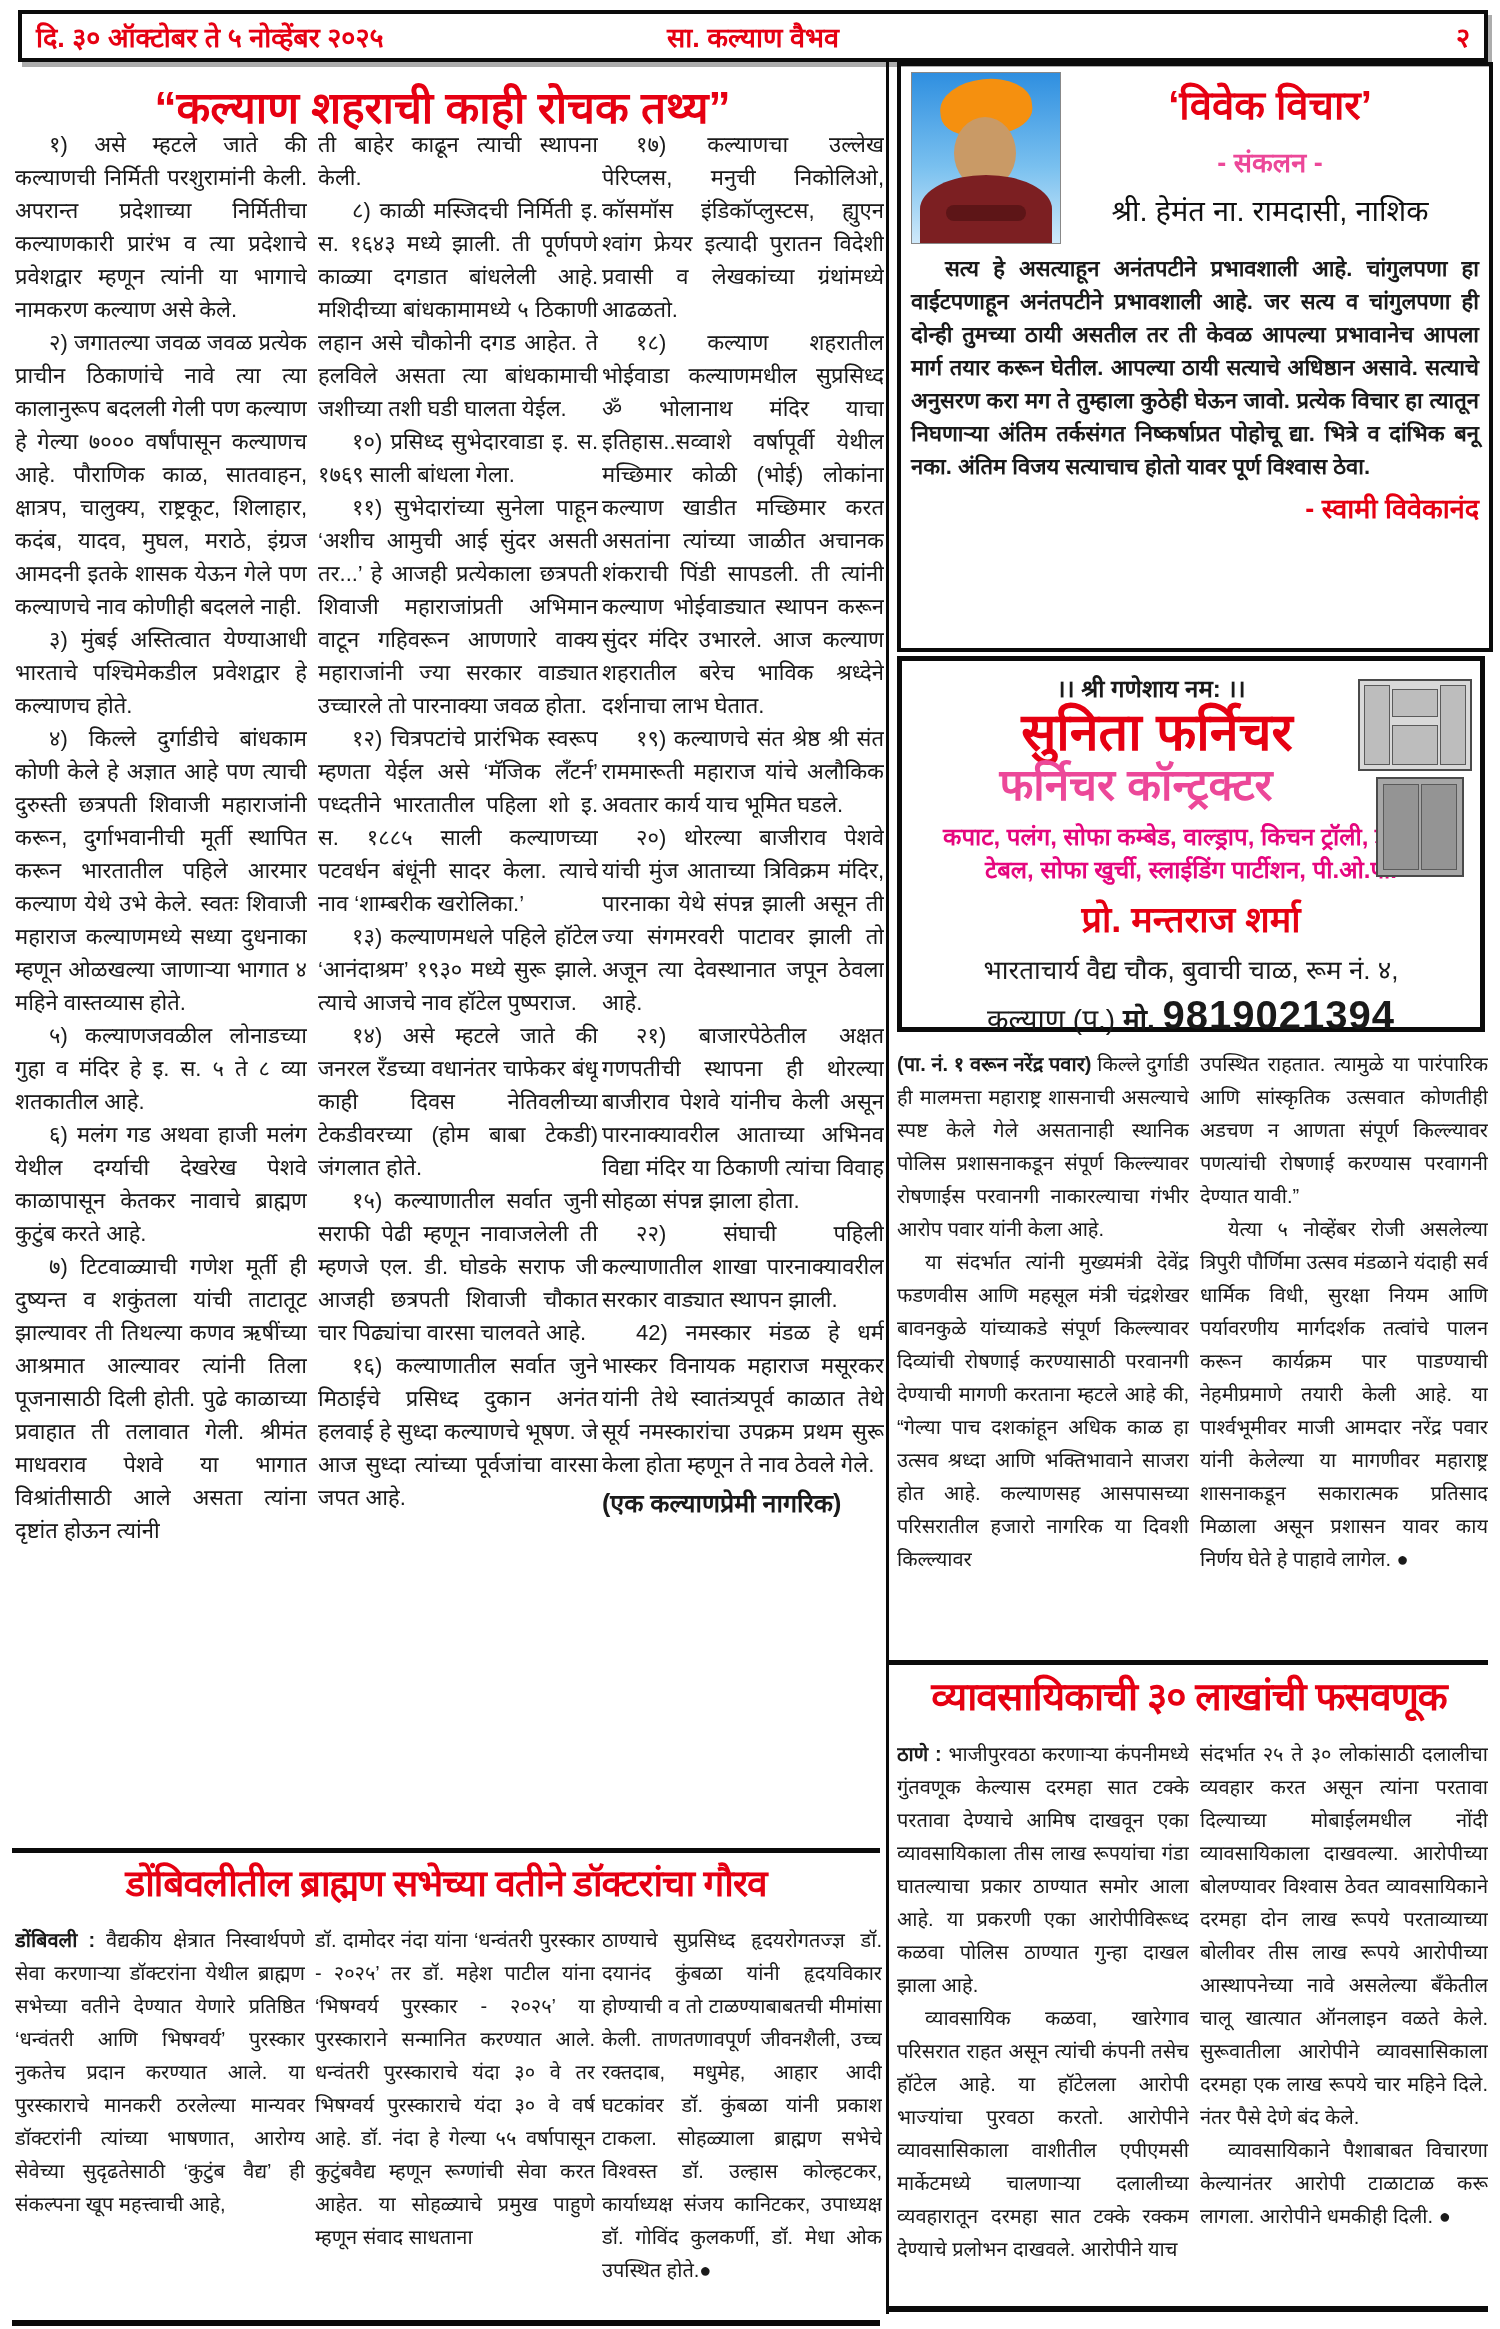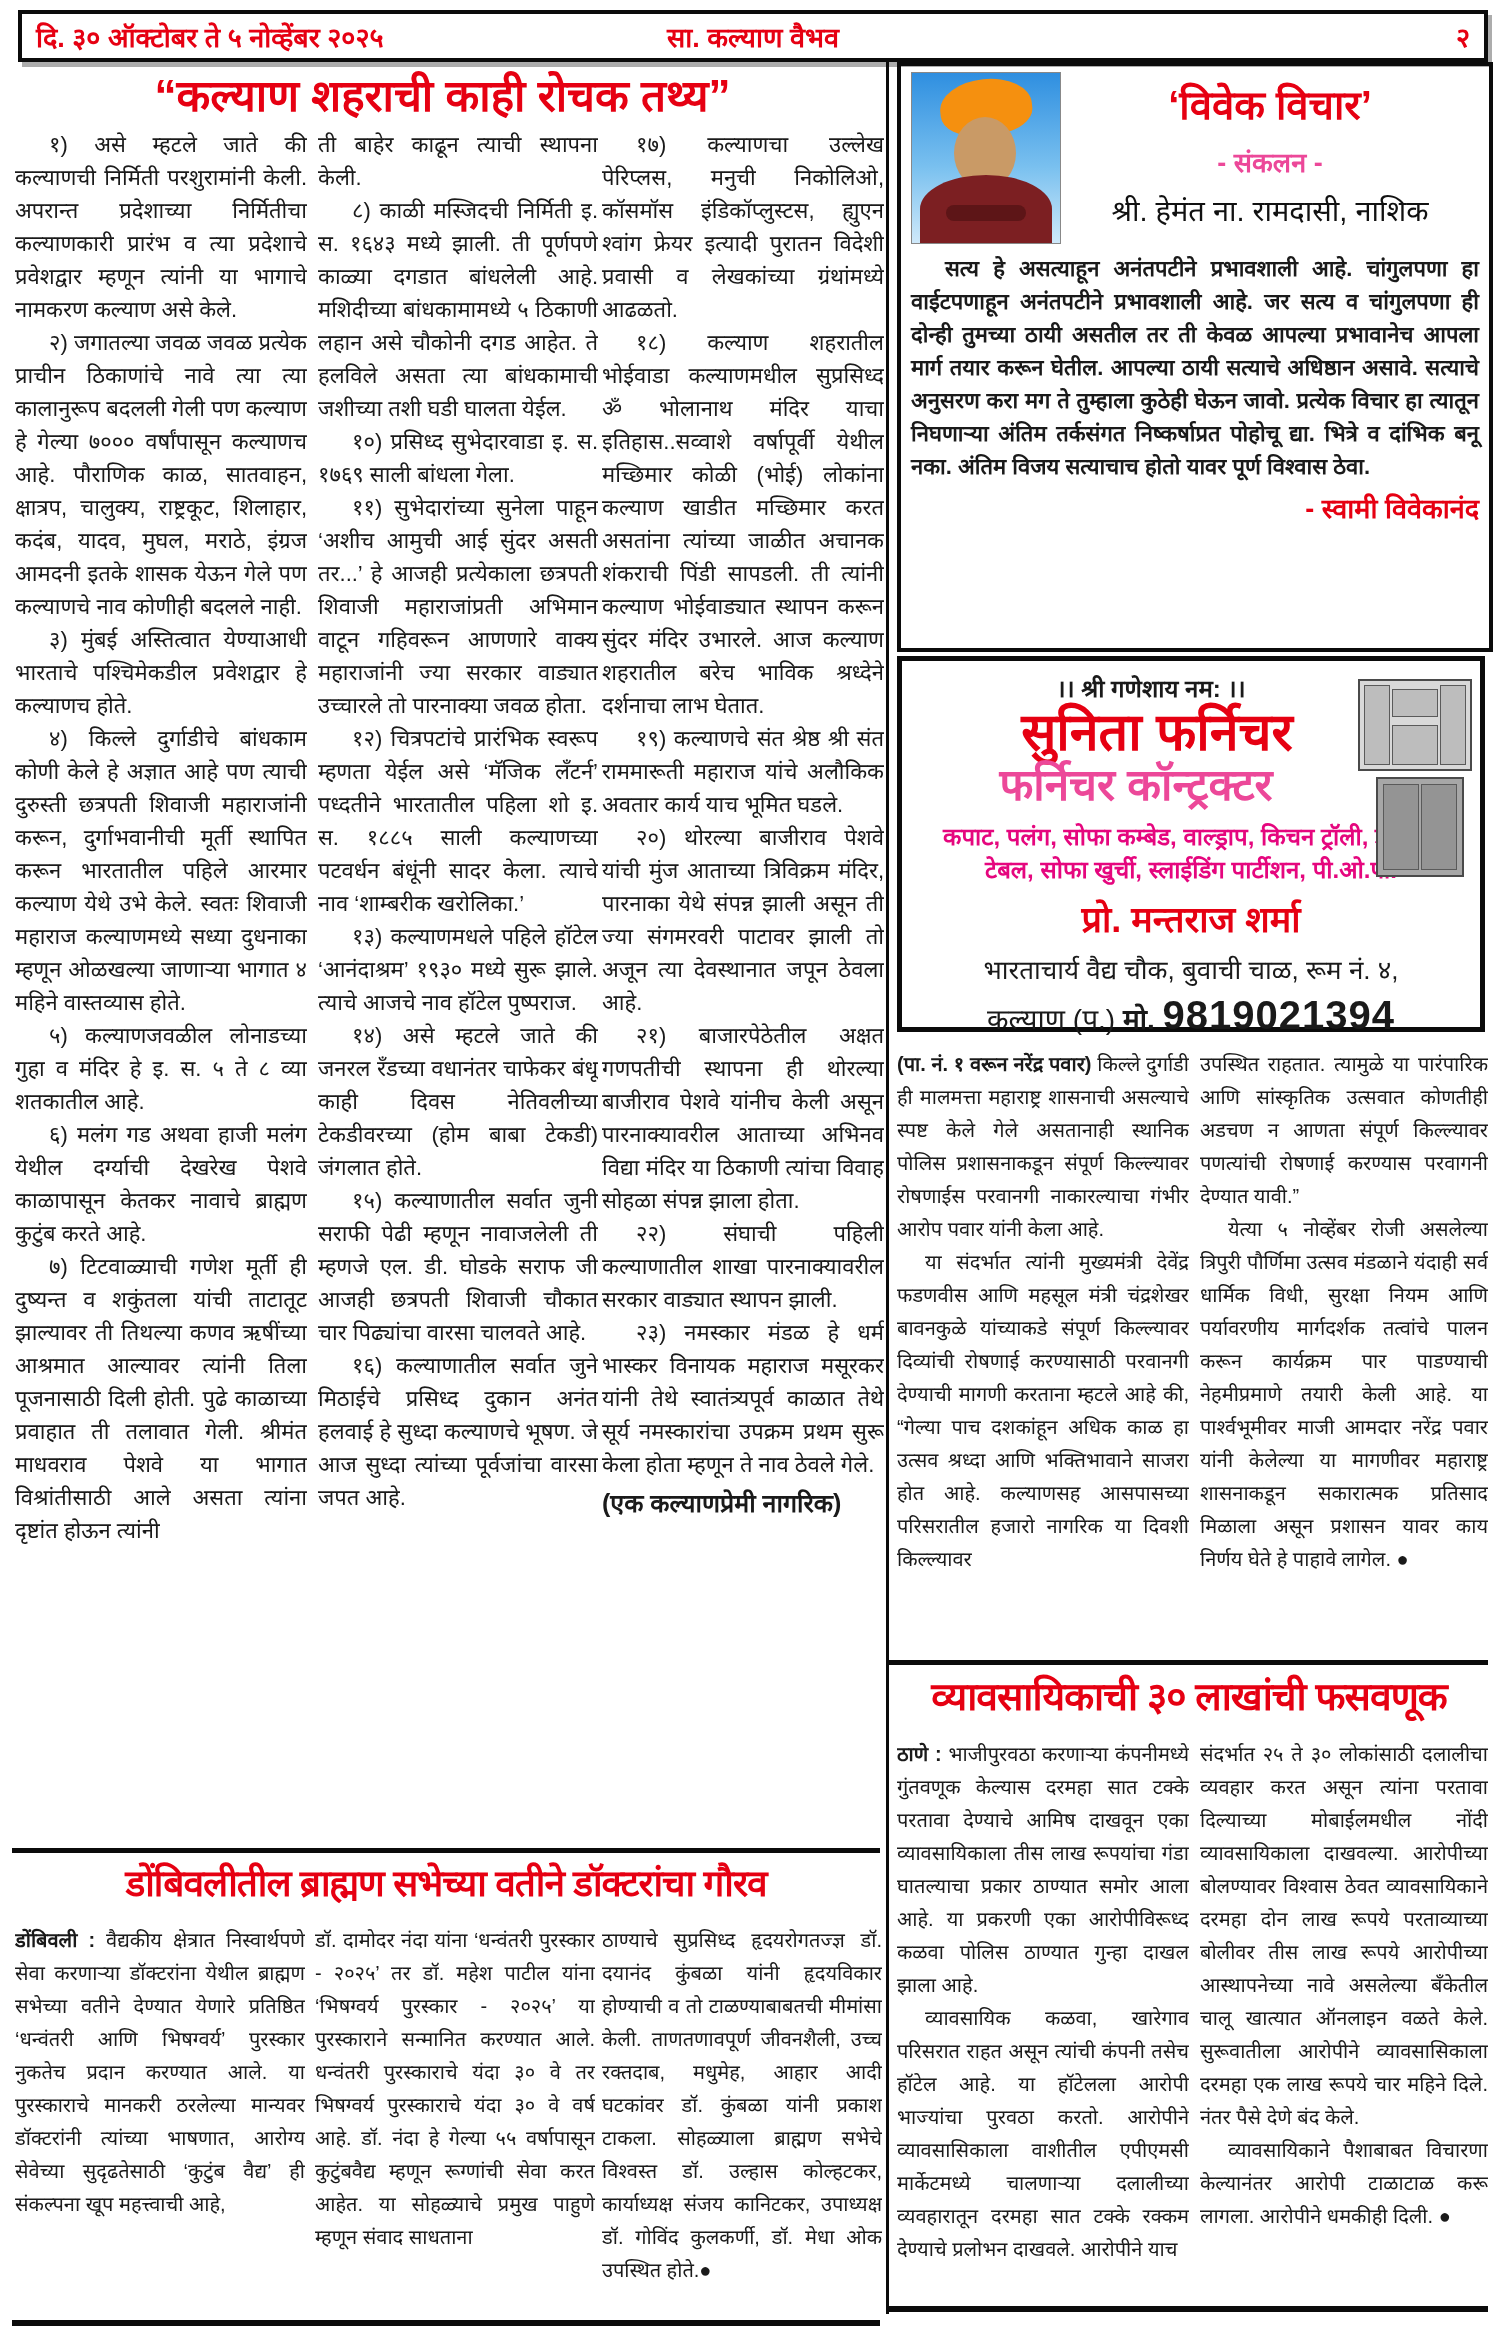--- a/index.html
+++ b/index.html
@@ -11,21 +11,21 @@
   .magenta{color:#e5067e;}
   .rule{background:#0b0b0b;}
   
   #header-box{left:18px;top:10px;width:1434px;height:44px;border:4px solid #0b0b0b;
               box-shadow:4px 5px 0 rgba(70,70,70,.45);display:flex;align-items:center;padding:0 14px;}
   #header-box .hd{font-weight:bold;font-size:27px;color:#e60012;white-space:nowrap;}
   #masthead{position:absolute;left:0;right:0;text-align:center;}
   #page-number{margin-left:auto;}
   
   .headline{font-weight:bold;color:#e60012;text-align:center;white-space:nowrap;}
-  #main-headline{left:20px;top:64px;width:845px;font-size:44px;}
+  #main-headline{left:20px;top:76px;width:845px;font-size:44px;}
   #fraud-headline{left:890px;top:1668px;width:598px;font-size:39px;letter-spacing:-1px;}
   #dombivli-headline{left:15px;top:1856px;width:862px;font-size:37px;letter-spacing:-1px;}
   
   .art{overflow:hidden;font-size:22px;line-height:33px;}
   .art p{margin:0;text-indent:34px;text-align:justify;}
   .art p.ni{text-indent:0;}
   .art p.byline{text-indent:0;font-weight:bold;font-size:25px;margin-top:6px;}
   .art-sm{overflow:hidden;font-size:20px;line-height:33px;}
   .art-sm p{margin:0;text-indent:28px;text-align:justify;}
   .art-sm p.ni{text-indent:0;}
@@ -87,21 +87,21 @@
       <p>१५) कल्याणातील सर्वात जुनी सराफी पेढी म्हणून नावाजलेली ती म्हणजे एल. डी. घोडके सराफ जी आजही छत्रपती शिवाजी चौकात चार पिढ्यांचा वारसा चालवते आहे.</p>
       <p>१६) कल्याणातील सर्वात जुने मिठाईचे प्रसिध्द दुकान अनंत हलवाई हे सुध्दा कल्याणचे भूषण. जे आज सुध्दा त्यांच्या पूर्वजांचा वारसा जपत आहे.</p>
     </div>
   <div class="abs art" style="left:602px;top:128px;width:282px;height:1700px;">
       <p>१७) कल्याणचा उल्लेख पेरिप्लस, मनुची निकोलिओ, कॉसमॉस इंडिकॉप्लुस्टस, ह्युएन श्वांग फ्रेयर इत्यादी पुरातन विदेशी प्रवासी व लेखकांच्या ग्रंथांमध्ये आढळतो.</p>
       <p>१८) कल्याण शहरातील भोईवाडा कल्याणमधील सुप्रसिध्द ॐ भोलानाथ मंदिर याचा इतिहास..सव्वाशे वर्षापूर्वी येथील मच्छिमार कोळी (भोई) लोकांना कल्याण खाडीत मच्छिमार करत असतांना त्यांच्या जाळीत अचानक शंकराची पिंडी सापडली. ती त्यांनी कल्याण भोईवाड्यात स्थापन करून सुंदर मंदिर उभारले. आज कल्याण शहरातील बरेच भाविक श्रध्देने दर्शनाचा लाभ घेतात.</p>
       <p>१९) कल्याणचे संत श्रेष्ठ श्री संत राममारूती महाराज यांचे अलौकिक अवतार कार्य याच भूमित घडले.</p>
       <p>२०) थोरल्या बाजीराव पेशवे यांची मुंज आताच्या त्रिविक्रम मंदिर, पारनाका येथे संपन्न झाली असून ती ज्या संगमरवरी पाटावर झाली तो अजून त्या देवस्थानात जपून ठेवला आहे.</p>
       <p>२१) बाजारपेठेतील अक्षत गणपतीची स्थापना ही थोरल्या बाजीराव पेशवे यांनीच केली असून पारनाक्यावरील आताच्या अभिनव विद्या मंदिर या ठिकाणी त्यांचा विवाह सोहळा संपन्न झाला होता.</p>
       <p>२२) संघाची पहिली कल्याणातील शाखा पारनाक्यावरील सरकार वाड्यात स्थापन झाली.</p>
-      <p>२३) नमस्कार मंडळ हे धर्म भास्कर विनायक महाराज मसूरकर यांनी तेथे स्वातंत्र्यपूर्व काळात तेथे सूर्य नमस्कारांचा उपक्रम प्रथम सुरू केला होता म्हणून ते नाव ठेवले गेले.</p>
+      <p>42) नमस्कार मंडळ हे धर्म भास्कर विनायक महाराज मसूरकर यांनी तेथे स्वातंत्र्यपूर्व काळात तेथे सूर्य नमस्कारांचा उपक्रम प्रथम सुरू केला होता म्हणून ते नाव ठेवले गेले.</p>
       <p class="byline"><b>(एक कल्याणप्रेमी नागरिक)</b></p>
     </div>
 
   <div class="abs rule" style="left:886px;top:62px;width:3px;height:2252px;"></div>
 
   <div class="abs" id="vivek-box">
     <div id="vivek-head">
       <div id="vivek-photo">
         <div class="ph" style="top:6px;left:28px;width:92px;height:56px;background:#f5900f;border-radius:55% 55% 45% 45%;transform:rotate(-6deg);"></div>
         <div class="ph" style="top:44px;left:42px;width:62px;height:72px;background:#c99a66;border-radius:50%;"></div>

